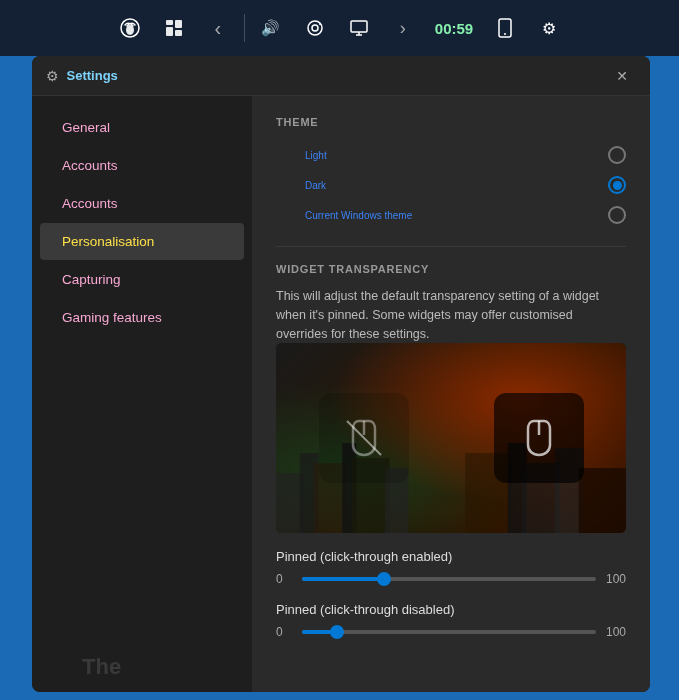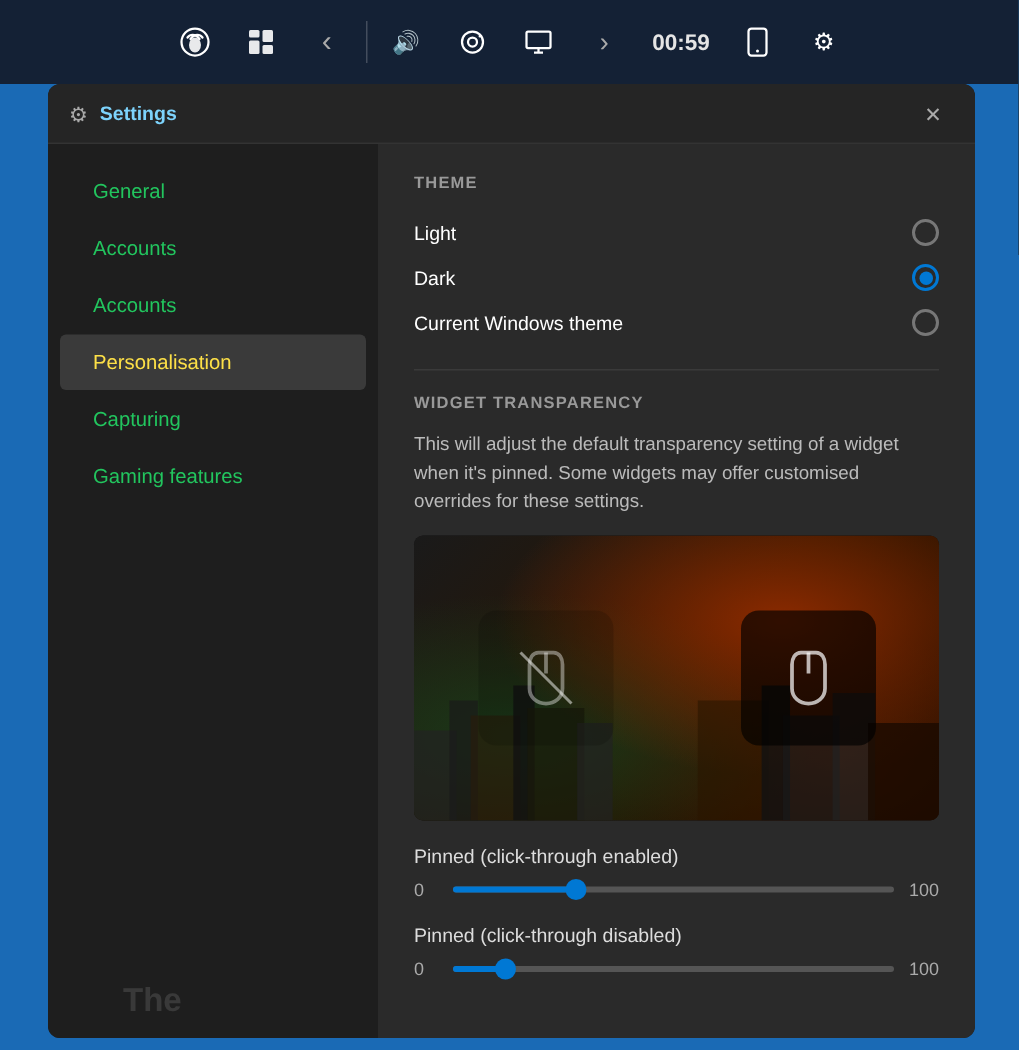--- a/index.html
+++ b/index.html
@@ -36,21 +36,21 @@
       font-size: 18px;
       border-radius: 4px;
       cursor: pointer;
     }
     .taskbar-divider {
       width: 1px;
       height: 28px;
       background: rgba(255,255,255,0.2);
     }
     .taskbar-time {
-      color: #e5e5e5;
+      color: #86efac;
       font-size: 15px;
       font-weight: 600;
       padding: 0 6px;
     }
 
     
     .settings-panel {
       position: absolute;
       top: 56px;
       left: 32px;
@@ -106,21 +106,21 @@
     
     .sidebar {
       width: 220px;
       background: #1e1e1e;
       flex-shrink: 0;
       padding: 12px 0;
       overflow-y: auto;
     }
     .sidebar-item {
       padding: 11px 22px;
-      color: #22c55e;
+      color: #f9a8d4;
       font-size: 13.5px;
       cursor: pointer;
       border-radius: 4px;
       margin: 1px 8px;
     }
     .sidebar-item.active {
       background: #3a3a3a;
       color: #fde047;
     }
 
@@ -139,22 +139,23 @@
       letter-spacing: 0.8px;
       text-transform: uppercase;
       margin-bottom: 12px;
     }
 
     .theme-option {
       display: flex;
       align-items: center;
       justify-content: space-between;
       padding: 6px 0;
-      color: #ffffff;
-      font-size: 13px;
+      color: #3b82f6;
+      font-size: 10px;
+      margin-left: 29px;
     }
 
     
     .radio-btn {
       width: 18px;
       height: 18px;
       border-radius: 50%;
       border: 2px solid #777;
       display: flex;
       align-items: center;
@@ -175,21 +176,20 @@
     .section-divider {
       height: 1px;
       background: #3a3a3a;
       margin: 16px 0;
     }
 
     .transparency-desc {
       color: #bbb;
       font-size: 12.5px;
       line-height: 1.5;
-      margin-bottom: 14px;
     }
 
     
     .preview-area {
       width: 100%;
       height: 190px;
       border-radius: 6px;
       overflow: hidden;
       position: relative;
       margin-bottom: 16px;

